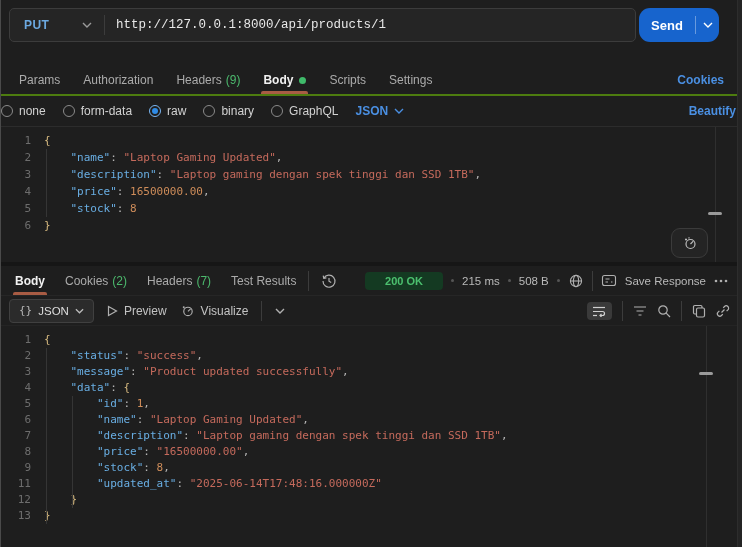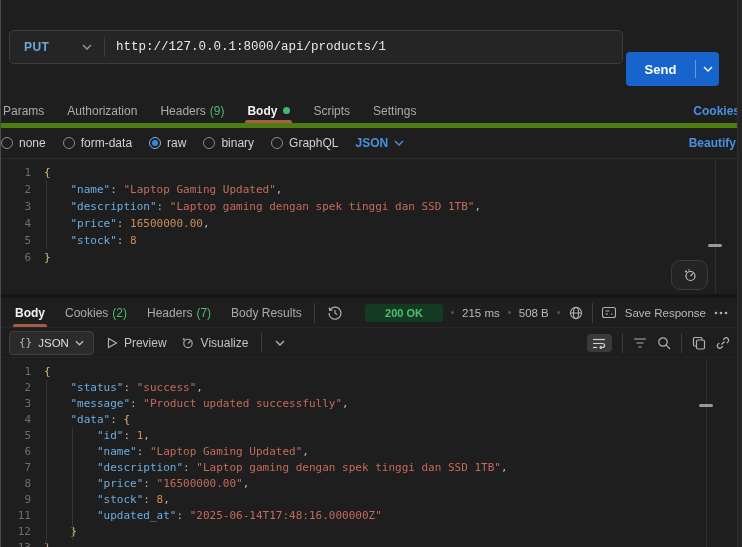--- a/index.html
+++ b/index.html
@@ -16,29 +16,29 @@
   
   .topbar { display:flex; align-items:center; padding:8px 23px 8px 8px; gap:3px; }
   .url-box { flex:1; height:34px; background:#252525; border:1px solid #3c3c3c;
     border-radius:5px; display:flex; align-items:center; }
   .method { width:94px; height:100%; display:flex; align-items:center; justify-content:space-between;
     padding:0 12px 0 14px; color:#6ca9e0; font-weight:bold; font-size:12px; letter-spacing:.4px; cursor:pointer; }
   .method .chev { color:#9a9a9a; display:flex; }
   .vd { width:1px; height:20px; background:#3c3c3c; }
   .url-input { flex:1; height:100%; background:transparent; border:none; outline:none;
     color:#e8e8e8; font-size:12.5px; padding:0 11px; font-family:Liberation Mono, monospace; }
-  .send-btn { width:93px; height:34px; background:#1764cd; border-radius:4px;
-    display:flex; align-items:center; color:#fff; cursor:pointer;margin-top:44px; }
+  .send-btn { width:80px; height:34px; background:#1764cd; border-radius:11px;
+    display:flex; align-items:center; color:#fff; cursor:pointer; }
   .send-main { flex:1; text-align:center; font-size:13px; font-weight:bold; }
   .send-sep { width:1px; height:18px; background:rgba(255,255,255,.35); }
   .send-caret { width:23px; display:flex; justify-content:center; }
 
   
-  .tabs-row { display:flex; align-items:center; height:30px; margin-top:4px;
-    padding:0 2px; gap:23px; font-size:12px; color:#ababab; border-bottom:5px solid #4d7c0f; }
+  .tabs-row { display:flex; align-items:center; height:30px; margin-top:16px;
+    padding:0 18px; gap:23px; font-size:12px; color:#ababab; border-bottom:2px solid #4d7c0f; }
   .tab { position:relative; height:100%; display:flex; align-items:center; cursor:pointer; }
   .tab.active { color:#f1f1f1; font-weight:bold; }
   .tab.active .underline { position:absolute; left:-2px; right:-2px; bottom:0; height:3px;
     background:#a85c44; border-radius:2px 2px 0 0; }
   .green-count { color:#4cb96d; margin-left:4px; }
   .green-dot { width:7px; height:7px; border-radius:50%; background:#3fba6a; margin-left:6px; }
   .link-blue { color:#4a8fe2; font-weight:bold; cursor:pointer; }
   .tabs-row .right { margin-left:auto; }
 
   
@@ -211,21 +211,21 @@
     </div>
     <div class="tab">
       <span>Cookies</span>
       <span class="green-count">(2)</span>
     </div>
     <div class="tab">
       <span>Headers</span>
       <span class="green-count">(7)</span>
     </div>
     <div class="tab">
-      <span>Body Results</span>
+      <span>Test Results</span>
     </div>
     <span class="vd" style="margin:0 -8px;"></span>
     <span class="icon">
       <svg width="16" height="16" viewBox="0 0 16 16" fill="none" stroke="currentColor" stroke-width="1.2">
         <path d="M2.8 5.2A6 6 0 1 1 2 8"></path>
         <polyline points="2.2,2.6 2.8,5.2 5.4,4.8"></polyline>
         <path d="M8 5v3.2l2.2 1.3"></path>
       </svg>
     </span>
     <div class="meta">

